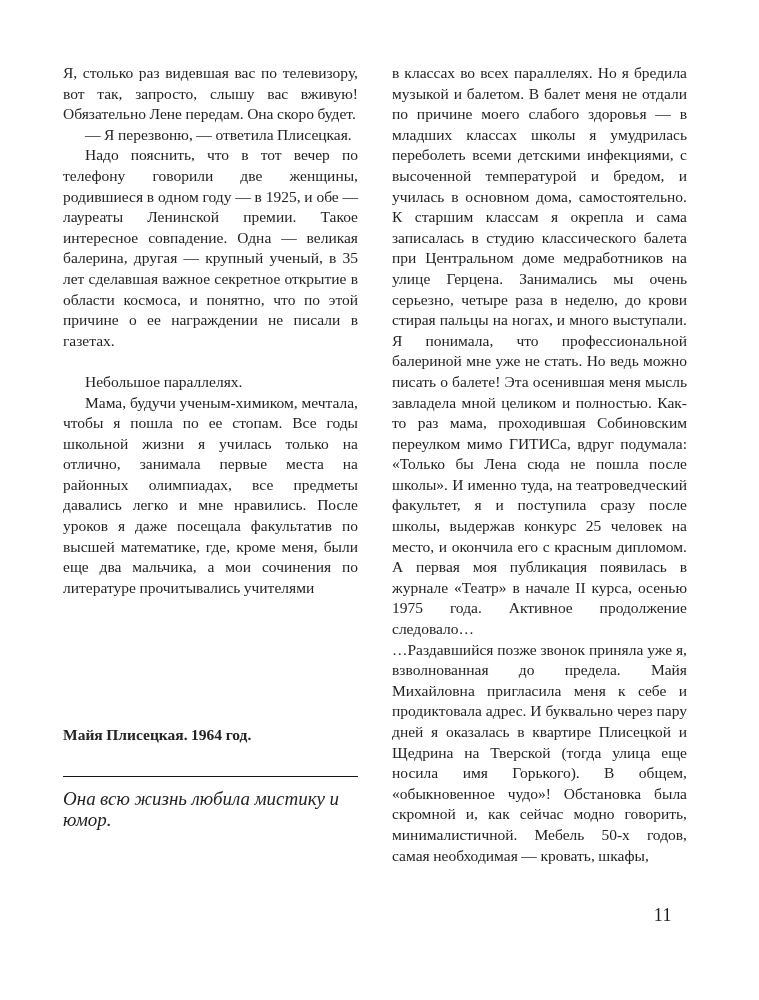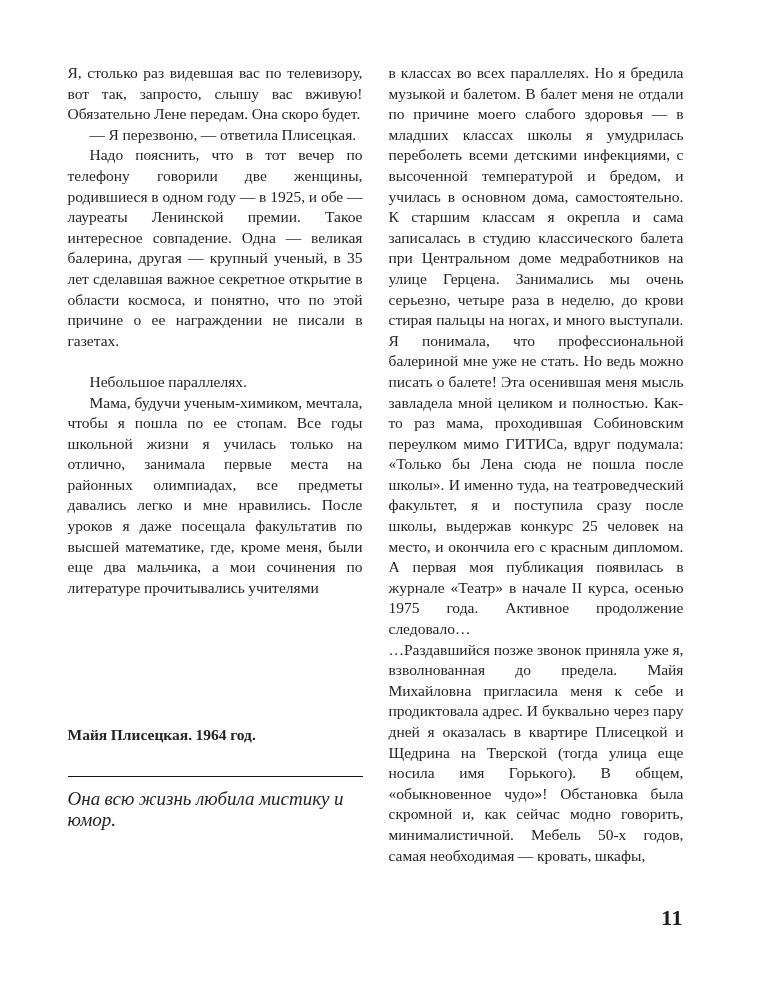--- a/index.html
+++ b/index.html
@@ -13,22 +13,21 @@
     height: 1000px;
     background: #ffffff;
     box-sizing: border-box;
     padding: 63px 71px 0 63px;
     font-family: "Liberation Serif", "DejaVu Serif", serif;
     color: #242424;
     overflow: hidden;
   }
   .columns {
     display: flex;
-    gap: 26px;
-    justify-content: center;
+    gap: 34px;
   }
   .col {
     width: 295px;
     flex: 0 0 295px;
     font-size: 15.5px;
     line-height: 20.6px;
     text-align: justify;
     hyphens: auto;
     -webkit-hyphens: auto;
     word-spacing: -0.02em;
@@ -58,23 +57,23 @@
   }
   .footnote {
     margin: 0;
     font-style: italic;
     text-align: left;
     font-size: 19px;
   }
   .page-number {
     position: absolute;
     top: 905px;
-    right: 76px;
-    font-weight: 700;
-    font-size: 22px;
+    right: 87px;
+    font-weight: 400;
+    font-size: 18px;
     color: #1d1d1d;
     letter-spacing: 0.5px;
   }
 </style>
 </head>
 <body>
 
 <div class="page">
 
   <div class="columns">

